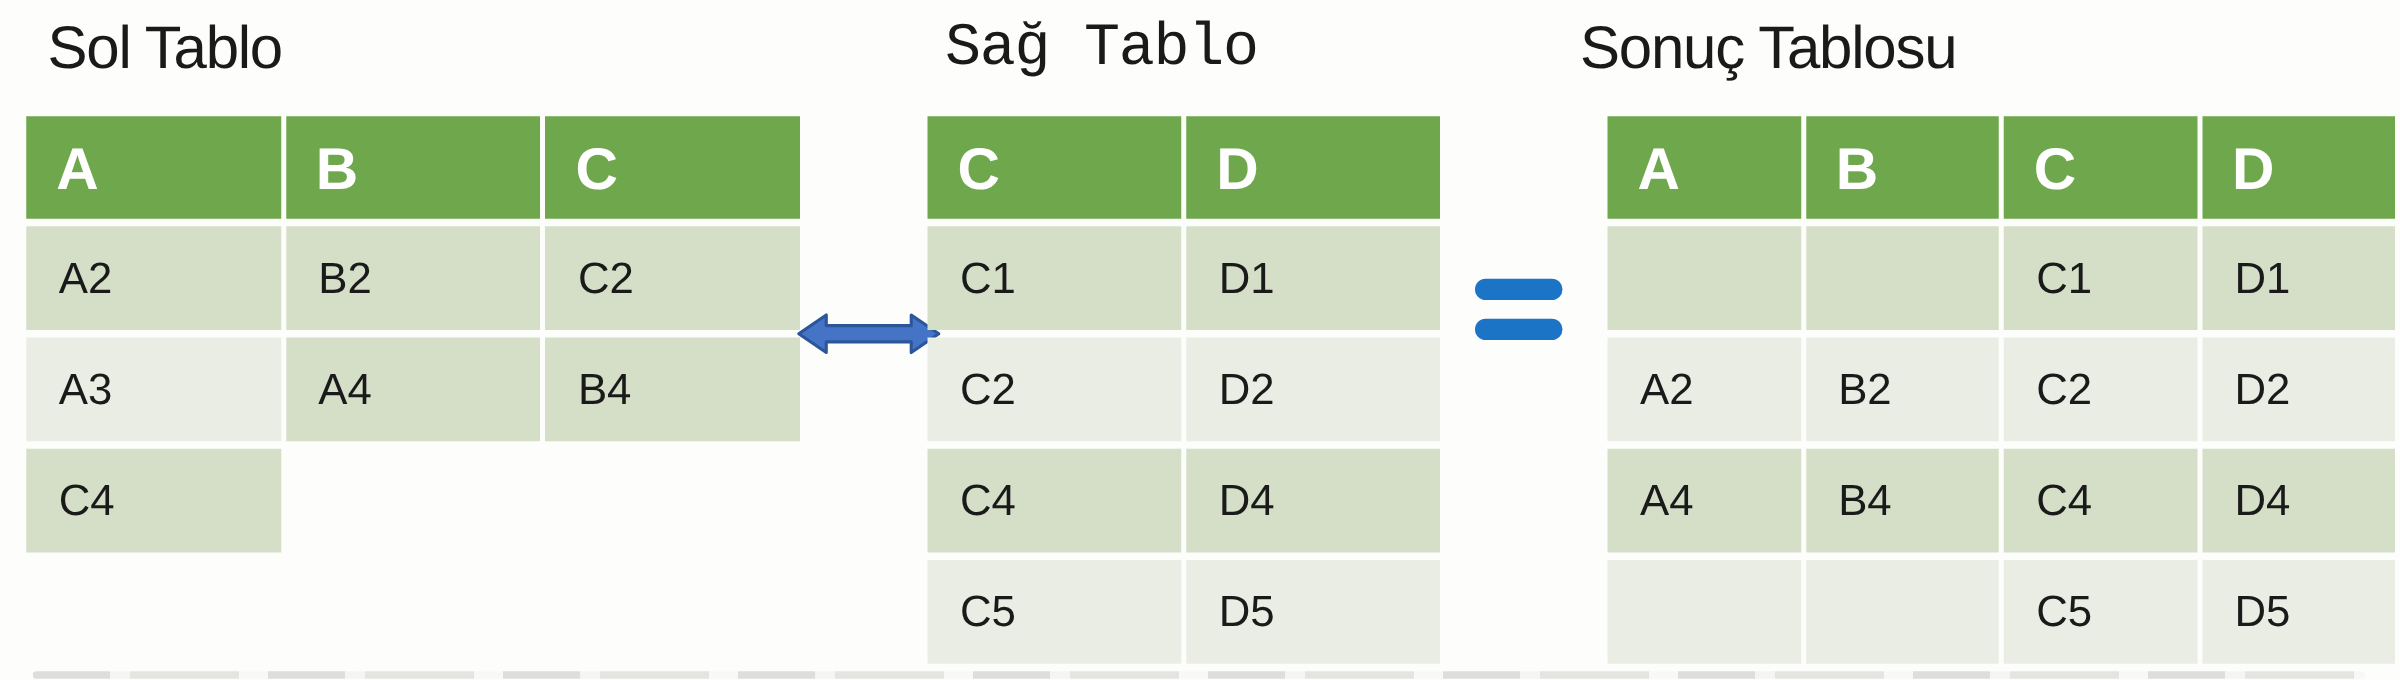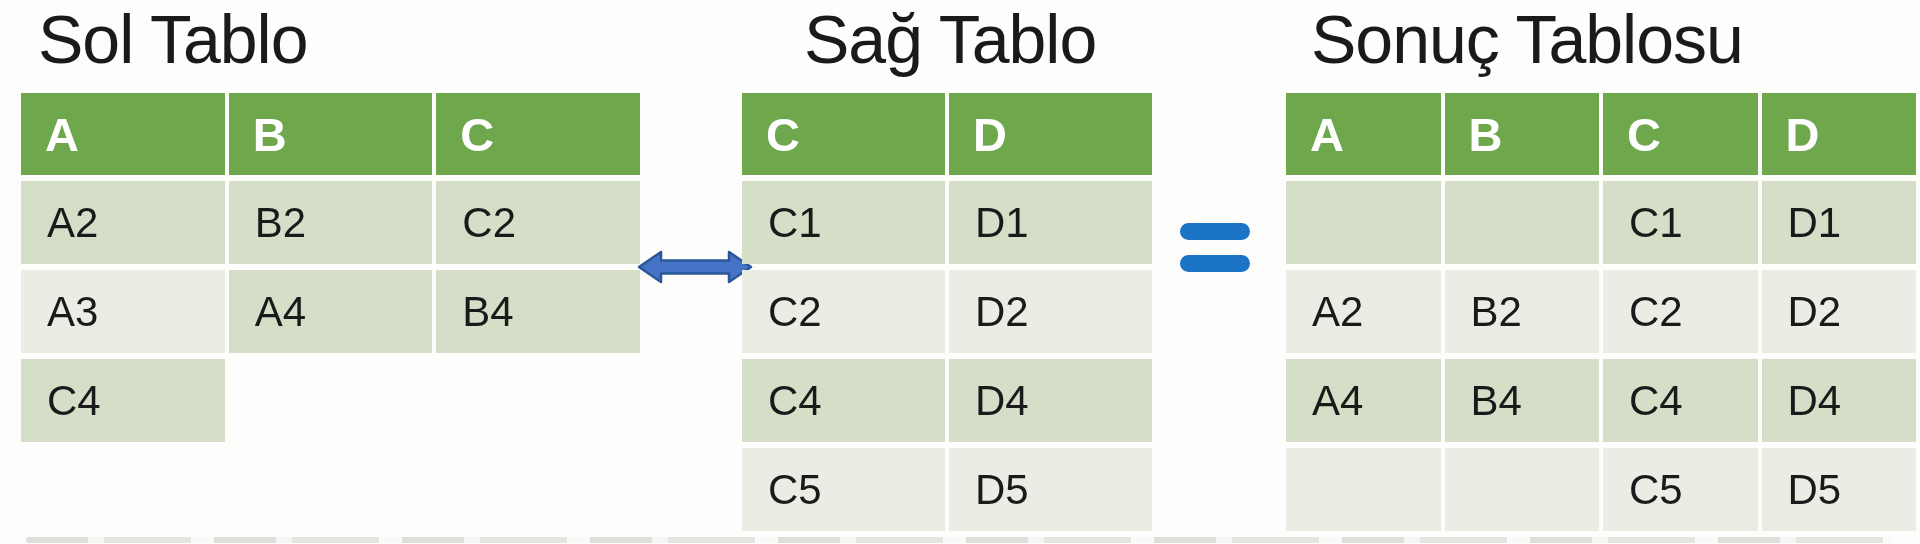--- a/index.html
+++ b/index.html
@@ -5,44 +5,44 @@
   html,body{margin:0;padding:0;}
   body{
     width:1920px;height:544px;
     background:#fdfdfc;
     font-family:"Liberation Sans", sans-serif;
     position:relative;overflow:hidden;
     color:var(--text,#1a1a1a);
   }
   .title{
     position:absolute;top:8px;
-    font-size:68px;line-height:62px;
+    font-size:48px;line-height:62px;
     letter-spacing:-1px;
     color:var(--text,#1a1a1a);
     white-space:nowrap;
   }
   .title.t-left{left:38px;}
-  .title.t-mid{left:804px;}
-  .title.t-right{left:1311px;}
+  .title.t-mid{left:756px;font-family:Liberation Mono, monospace;}
+  .title.t-right{left:1264px;}
 
   .jtable{
     position:absolute;top:93px;
     display:grid;
     column-gap:4px;row-gap:6px;
     grid-template-rows:82px;
     grid-auto-rows:83px;
   }
   .jtable.left{left:21px;width:619px;grid-template-columns:repeat(3,1fr);}
   .jtable.mid{left:742px;width:410px;grid-template-columns:repeat(2,1fr);}
   .jtable.result{left:1286px;width:630px;grid-template-columns:repeat(4,1fr);}
 
   .cell{
     display:flex;align-items:center;
     padding-left:26px;
-    font-size:42px;
+    font-size:35px;
     color:var(--text,#1a1a1a);
   }
   .cell.head{
     background:var(--header-green,#6FA84C);
     color:#ffffff;
     font-weight:bold;
     font-size:47px;
     padding-left:24px;
   }
   .cell.dark{background:var(--row-dark,#D5DFC8);}

